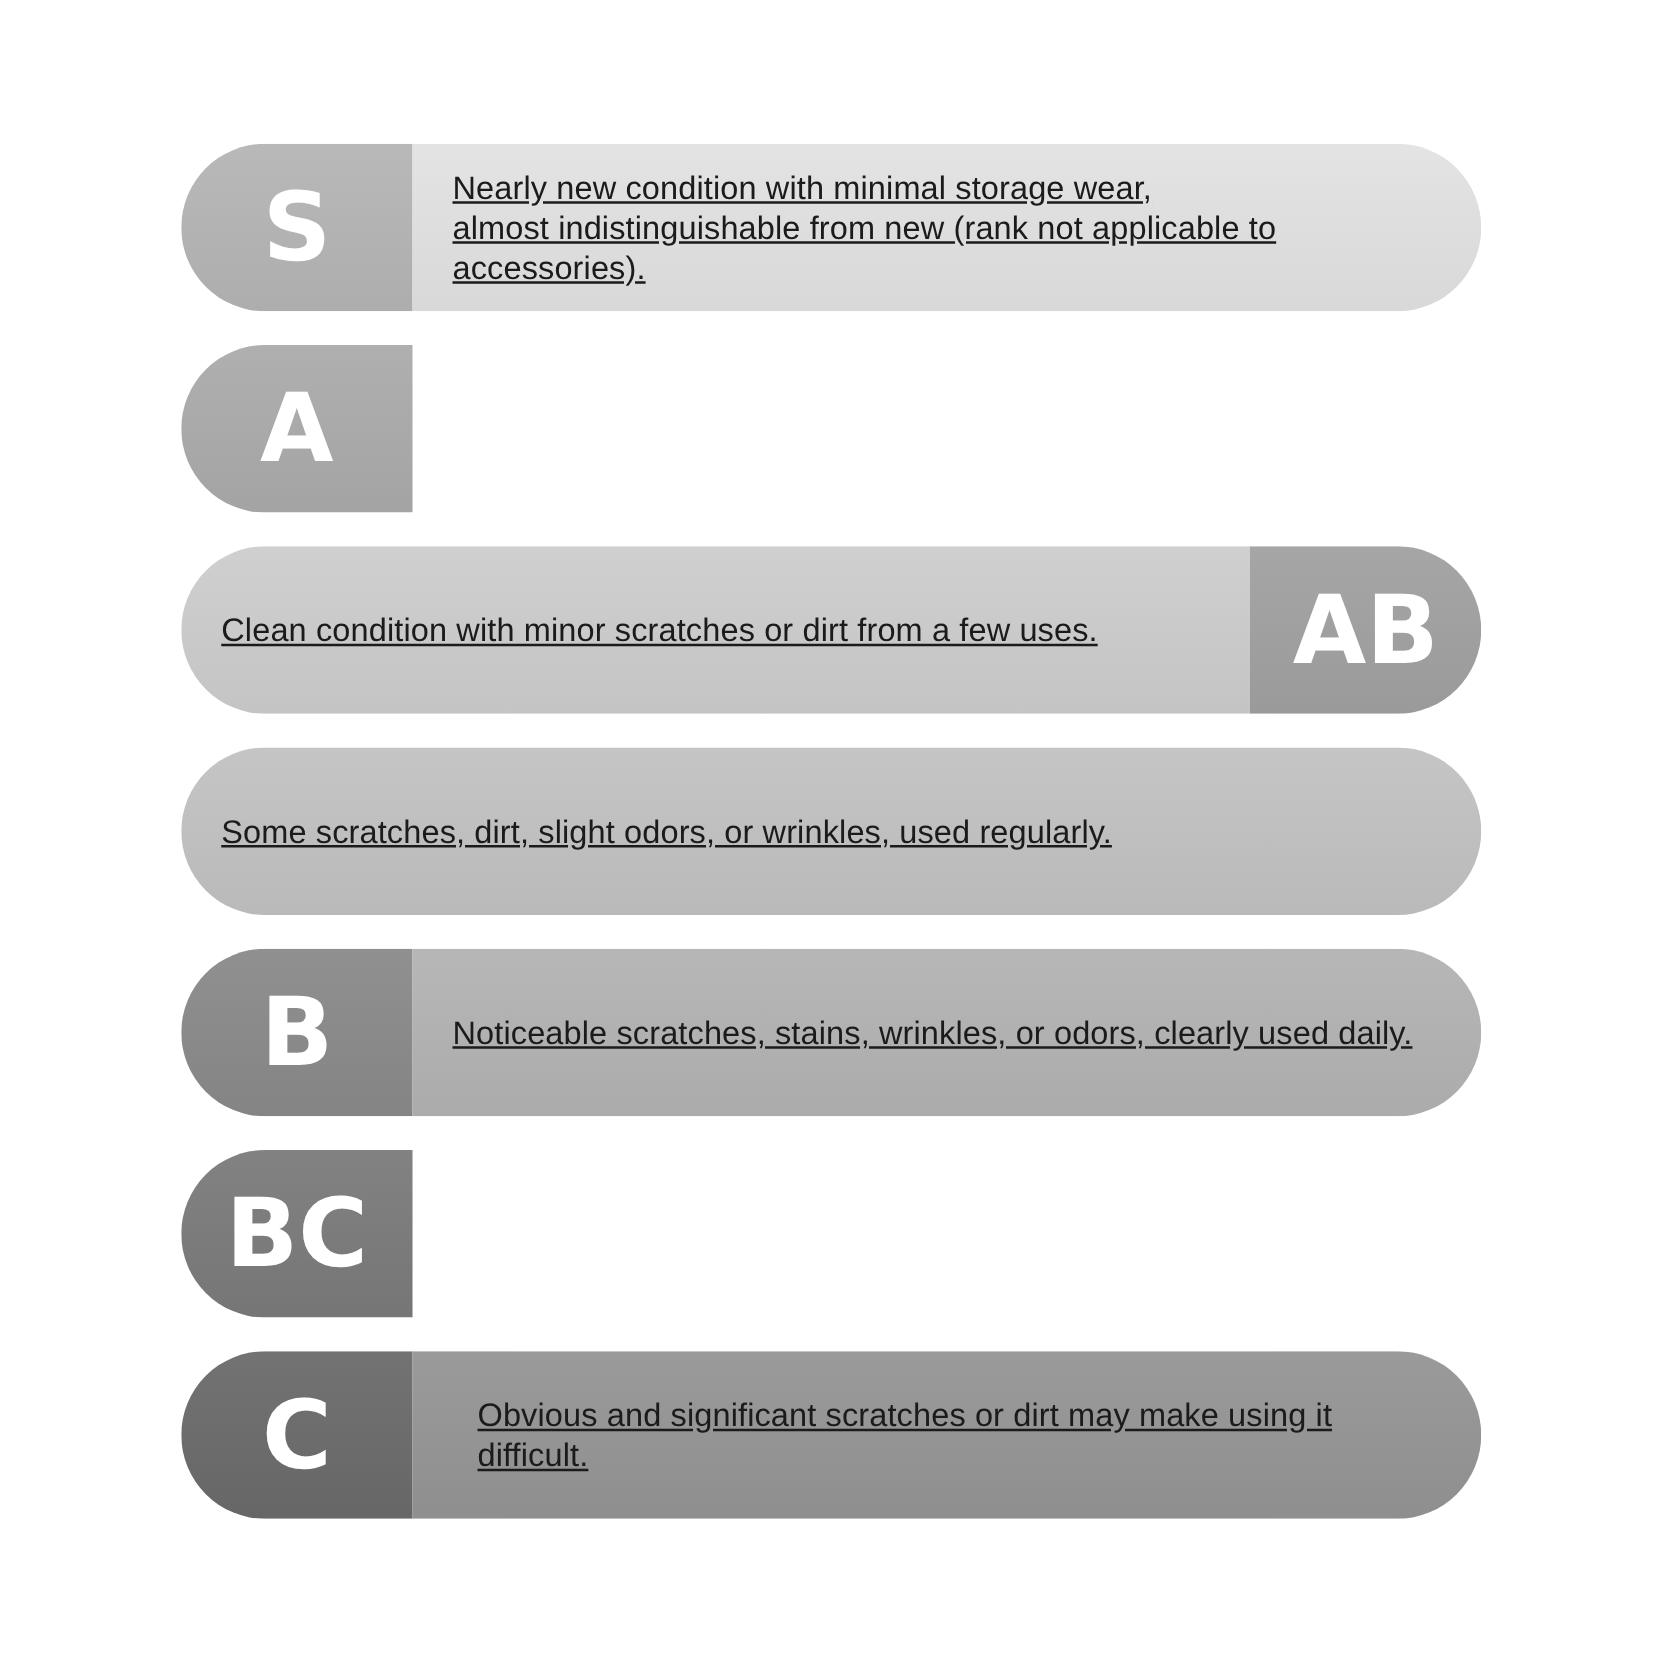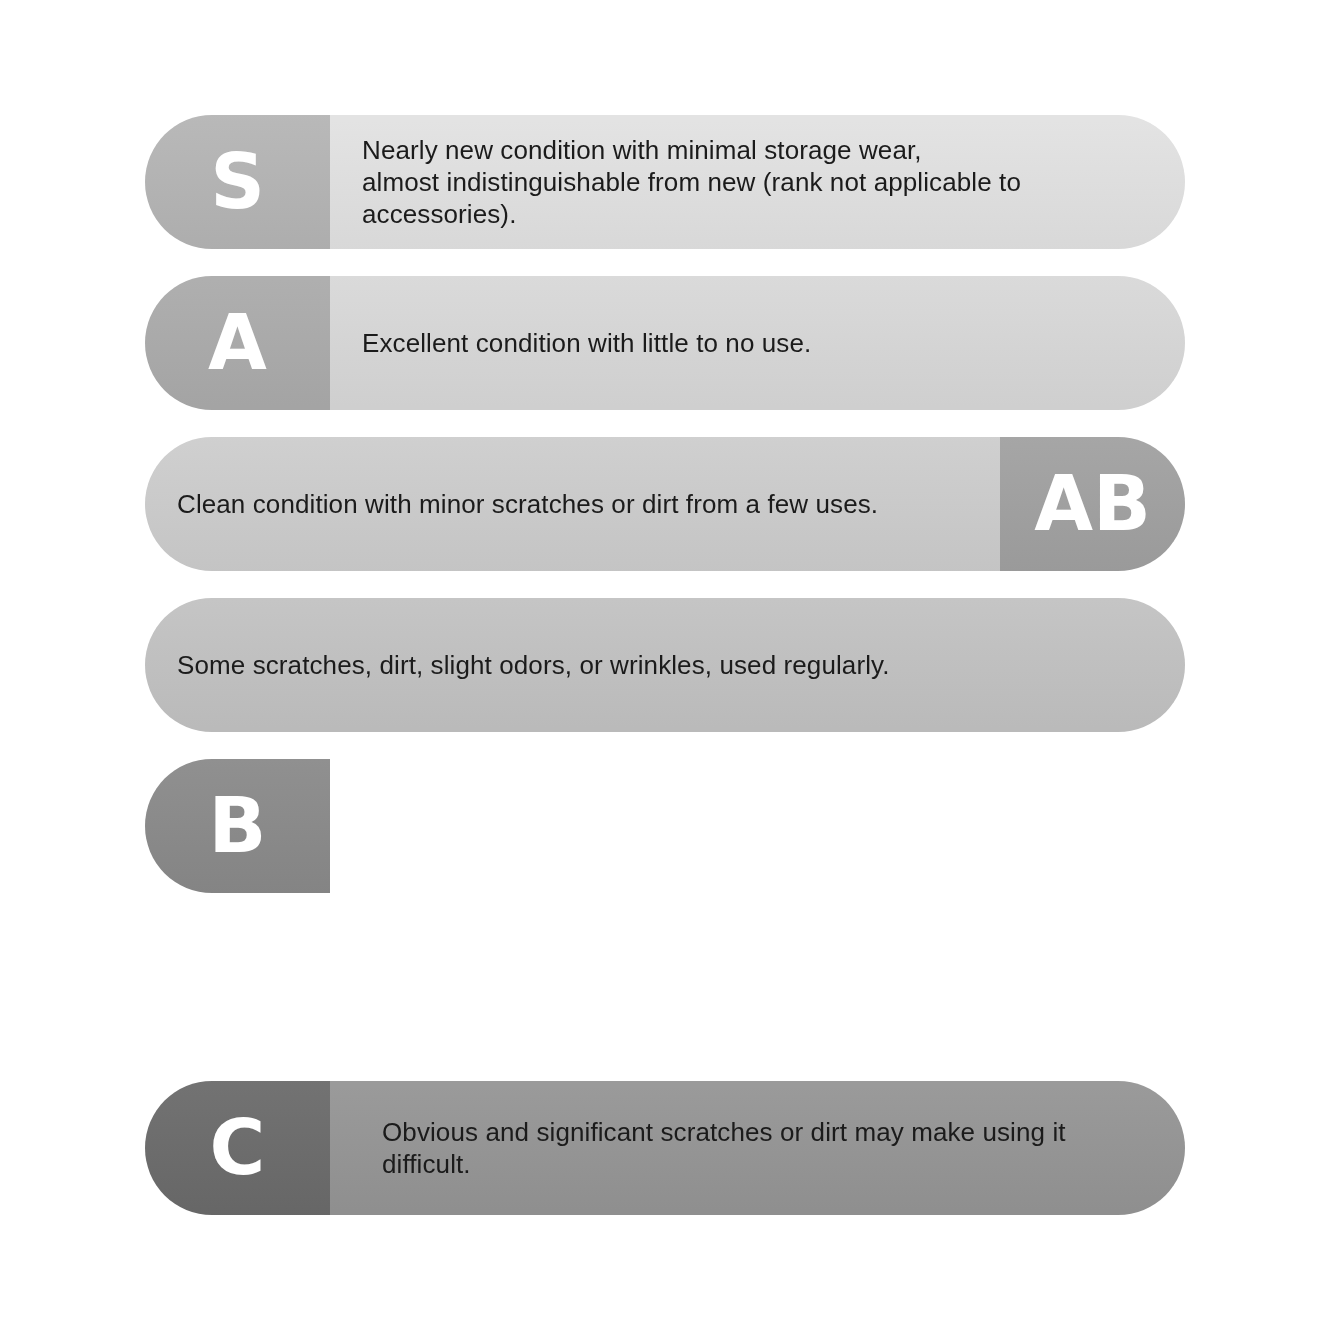--- a/index.html
+++ b/index.html
@@ -49,61 +49,63 @@
     display: flex;
     align-items: center;
     padding-left: 32px;
     padding-right: 44px;
   }
   .desc {
     font-size: 26px;
     line-height: 1.24;
     white-space: pre-line;
     letter-spacing: 0.1px;
+    text-decoration: underline;
   }
 </style>
 </head>
 <body style="background: rgb(255, 255, 255);">
 
 <div class="canvas">
   <div class="chart">
 
     <div class="row">
       <div class="cell rank" style="background-color: rgb(181, 181, 181); color: rgb(255, 255, 255);">S</div>
       <div class="cell body" style="background-color: rgb(226, 226, 226);">
         <div class="desc" style="color: rgb(27, 27, 27);">Nearly new condition with minimal storage wear,
 almost indistinguishable from new (rank not applicable to accessories).</div>
       </div>
     </div>
 
     <div class="row">
       <div class="cell rank" style="background-color: rgb(171, 171, 171); color: rgb(255, 255, 255);">A</div>
-      <div class="cell body" style="background-color: rgb(216, 216, 216);">
-        <div class="desc" style="color: rgb(27, 27, 27);">Excellent condition with little to no use.</div>
-      </div>
     </div>
 
     <div class="row">
       <div class="cell body" style="background-color: rgb(205, 205, 205);">
         <div class="desc" style="color: rgb(27, 27, 27);">Clean condition with minor scratches or dirt from a few uses.</div>
       </div>
       <div class="cell rank" style="background-color: rgb(161, 161, 161); color: rgb(255, 255, 255);">AB</div>
     </div>
 
     <div class="row">
       <div class="cell body" style="background-color: rgb(194, 194, 194);">
         <div class="desc" style="color: rgb(27, 27, 27);">Some scratches, dirt, slight odors, or wrinkles, used regularly.</div>
       </div>
     </div>
 
     <div class="row">
       <div class="cell rank" style="background-color: rgb(138, 138, 138); color: rgb(255, 255, 255);">B</div>
+      <div class="cell body" style="background-color: rgb(179, 179, 179);">
+        <div class="desc" style="color: rgb(27, 27, 27);">Noticeable scratches, stains, wrinkles, or odors, clearly used daily.</div>
+      </div>
     </div>
 
     <div class="row">
+      <div class="cell rank" style="background-color: rgb(123, 123, 123); color: rgb(255, 255, 255);">BC</div>
     </div>
 
     <div class="row">
       <div class="cell rank" style="background-color: rgb(107, 107, 107); color: rgb(255, 255, 255);">C</div>
       <div class="cell body" style="background-color: rgb(149, 149, 149);">
         <div class="desc" style="color: rgb(27, 27, 27); margin-left: 20px;">Obvious and significant scratches or dirt may make using it difficult.</div>
       </div>
     </div>
 
   </div>

